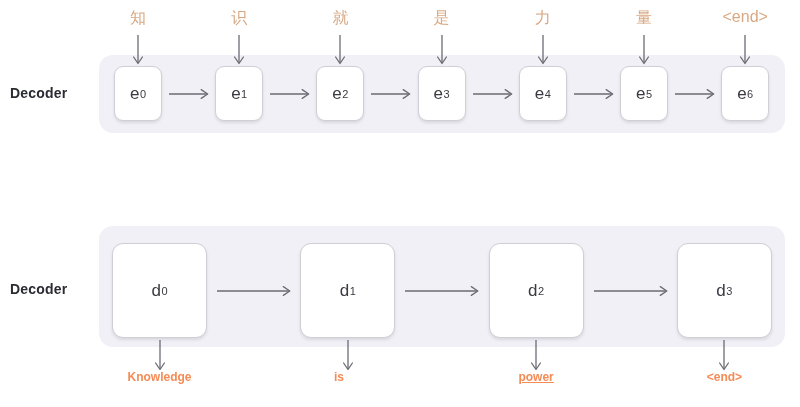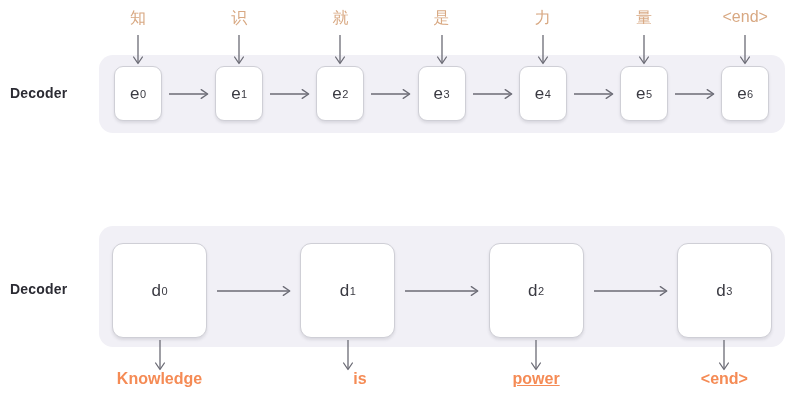--- a/index.html
+++ b/index.html
@@ -89,21 +89,21 @@
     color: #d8a882;
     text-align: center;
     white-space: nowrap;
     transform: translateX(-50%);
   }
 
   
   .token-out {
     position: absolute;
     top: 370px;
-    font-size: 16px;
+    font-size: 12px;
     font-weight: bold;
     color: #f58b55;
     text-align: center;
     white-space: nowrap;
     transform: translateX(-50%);
   }
 
   
   .arrow-h, .arrow-v {
     position: absolute;
@@ -277,21 +277,21 @@
           <path d="M1.6 23 L6 29.5 L10.4 23" stroke="#6b6b75" stroke-width="1.3" fill="none" stroke-linecap="round" stroke-linejoin="round"></path>
         </svg>
       </div>
       <div class="token-out" style="left: 159.5px;">Knowledge</div>
       <div class="arrow-v" style="left: 341.8px; top: 340px; height: 30px;">
         <svg width="12" height="30">
           <path d="M6 0 V29" stroke="#6b6b75" stroke-width="1.3" fill="none"></path>
           <path d="M1.6 23 L6 29.5 L10.4 23" stroke="#6b6b75" stroke-width="1.3" fill="none" stroke-linecap="round" stroke-linejoin="round"></path>
         </svg>
       </div>
-      <div class="token-out" style="left: 360px;">is</div>
+      <div class="token-out" style="left: 339px;">is</div>
       <div class="arrow-v" style="left: 530.1px; top: 340px; height: 30px;">
         <svg width="12" height="30">
           <path d="M6 0 V29" stroke="#6b6b75" stroke-width="1.3" fill="none"></path>
           <path d="M1.6 23 L6 29.5 L10.4 23" stroke="#6b6b75" stroke-width="1.3" fill="none" stroke-linecap="round" stroke-linejoin="round"></path>
         </svg>
       </div>
       <div class="token-out" style="left: 536.1px; text-decoration: underline;">power</div>
       <div class="arrow-v" style="left: 718.4px; top: 340px; height: 30px;">
         <svg width="12" height="30">
           <path d="M6 0 V29" stroke="#6b6b75" stroke-width="1.3" fill="none"></path>

